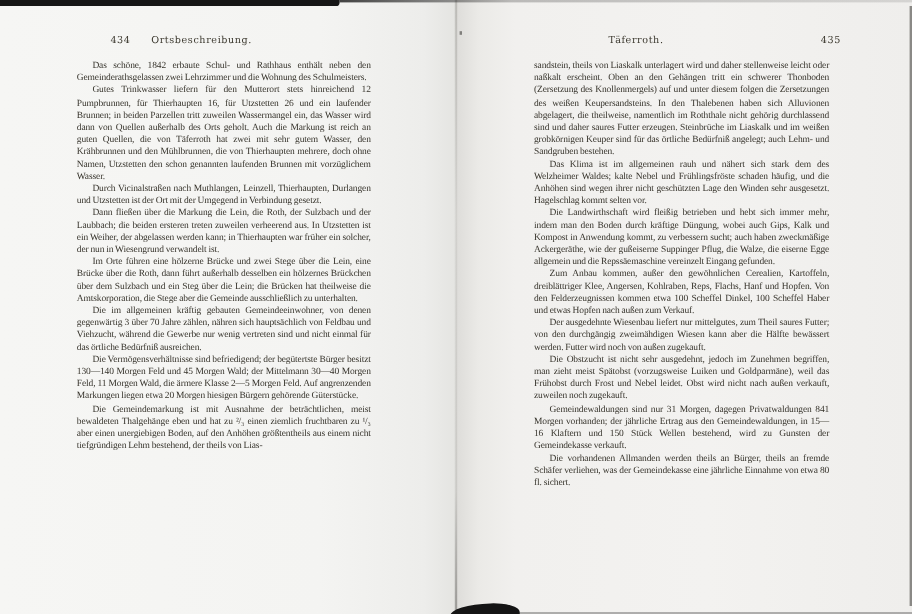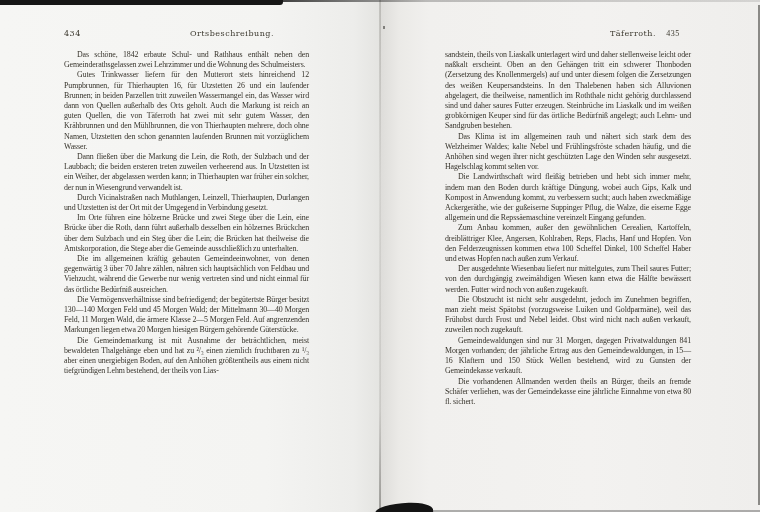--- a/index.html
+++ b/index.html
@@ -10,26 +10,26 @@
   }
   .page { position:absolute; top:0; height:512px; }
   .page-left  { left:0; width:380px;
     background:linear-gradient(to right,#f6f6f4 0,#f4f4f2 70%,#ededeb 93%,#e4e4e1 100%); }
   .page-right { left:380px; width:380px;
     background:linear-gradient(to right,#dddcd9 0,#ebeae7 5%,#f1f0ee 13%,#f3f2f0 55%,#efeeec 100%);padding-left:12px; }
   .seam { position:absolute; left:379px; top:0; width:2px; height:512px;
     background:linear-gradient(to bottom, rgba(70,68,60,.22), rgba(70,68,60,.08) 35%, rgba(70,68,60,.12) 80%, rgba(40,38,34,.35) 98%); }
 
   .pagehead { position:absolute; top:29px; display:flex; align-items:baseline;
-    font-size:8px; letter-spacing:.5px; color:#3c392f; }
+    font-size:8px; letter-spacing:.5px; color:#3c392f;margin-left:28px; }
   .page-left  .pagehead { left:64px; width:244px; }
   .page-right .pagehead { left:65px; width:245px; }
   .pagenum { width:34px; }
-  .page-right .pagenum { text-align:center;font-family:Liberation Serif, serif; }
-  .runtitle { flex:1; text-align:right; }
+  .page-right .pagenum { text-align:left; }
+  .runtitle { flex:1; text-align:left; }
 
   .pbody { position:absolute; top:50px; font-size:7.9px; line-height:10.2px;
     text-align:justify; letter-spacing:-0.1px; word-spacing:-0.3px; }
   .page-left  .pbody { left:64px;  width:245px; }
   .page-right .pbody { left:65px;  width:246px; }
   .para { text-indent:13px;font-family:Liberation Serif, serif; }
   .para.noindent { text-indent:0; }
 
   
   .border-top-left { position:absolute; top:0; left:0; width:283px; height:5px; background:#161616;
@@ -49,41 +49,41 @@
 
   <div class="page page-left">
     <div class="pagehead">
       <span class="pagenum">434</span>
       <span class="runtitle">Ortsbeschreibung.</span>
       <span class="pagenum"></span>
     </div>
     <div class="pbody">
         <p class="para">Das schöne, 1842 erbaute Schul- und Rathhaus enthält neben den Gemeinderathsgelassen zwei Lehrzimmer und die Wohnung des Schulmeisters.</p>
         <p class="para">Gutes Trinkwasser liefern für den Mutterort stets hinreichend 12 Pumpbrunnen, für Thierhaupten 16, für Utzstetten 26 und ein laufender Brunnen; in beiden Parzellen tritt zuweilen Wassermangel ein, das Wasser wird dann von Quellen außerhalb des Orts geholt. Auch die Markung ist reich an guten Quellen, die von Täferroth hat zwei mit sehr gutem Wasser, den Krähbrunnen und den Mühlbrunnen, die von Thierhaupten mehrere, doch ohne Namen, Utzstetten den schon genannten laufenden Brunnen mit vorzüglichem Wasser.</p>
+        <p class="para">Durch Vicinalstraßen nach Muthlangen, Leinzell, Thierhaupten, Durlangen und Utzstetten ist der Ort mit der Umgegend in Verbindung gesetzt.</p>
         <p class="para">Dann fließen über die Markung die Lein, die Roth, der Sulzbach und der Laubbach; die beiden ersteren treten zuweilen verheerend aus. In Utzstetten ist ein Weiher, der abgelassen werden kann; in Thierhaupten war früher ein solcher, der nun in Wiesengrund verwandelt ist.</p>
-        <p class="para">Durch Vicinalstraßen nach Muthlangen, Leinzell, Thierhaupten, Durlangen und Utzstetten ist der Ort mit der Umgegend in Verbindung gesetzt.</p>
         <p class="para">Im Orte führen eine hölzerne Brücke und zwei Stege über die Lein, eine Brücke über die Roth, dann führt außerhalb desselben ein hölzernes Brückchen über dem Sulzbach und ein Steg über die Lein; die Brücken hat theilweise die Amtskorporation, die Stege aber die Gemeinde ausschließlich zu unterhalten.</p>
         <p class="para">Die im allgemeinen kräftig gebauten Gemeindeeinwohner, von denen gegenwärtig 3 über 70 Jahre zählen, nähren sich hauptsächlich von Feldbau und Viehzucht, während die Gewerbe nur wenig vertreten sind und nicht einmal für das örtliche Bedürfniß ausreichen.</p>
         <p class="para">Die Vermögensverhältnisse sind befriedigend; der begütertste Bürger besitzt 130—140 Morgen Feld und 45 Morgen Wald; der Mittelmann 30—40 Morgen Feld, 11 Morgen Wald, die ärmere Klasse 2—5 Morgen Feld. Auf angrenzenden Markungen liegen etwa 20 Morgen hiesigen Bürgern gehörende Güterstücke.</p>
         <p class="para">Die Gemeindemarkung ist mit Ausnahme der beträchtlichen, meist bewaldeten Thalgehänge eben und hat zu ²/₃ einen ziemlich fruchtbaren zu ¹/₃ aber einen unergiebigen Boden, auf den Anhöhen größtentheils aus einem nicht tiefgründigen Lehm bestehend, der theils von Lias-</p>
       </div>
   </div>
 
   <div class="page page-right">
     <div class="pagehead">
       <span class="pagenum"></span>
       <span class="runtitle">Täferroth.</span>
       <span class="pagenum">435</span>
     </div>
     <div class="pbody">
         <p class="para noindent">sandstein, theils von Liaskalk unterlagert wird und daher stellenweise leicht oder naßkalt erscheint. Oben an den Gehängen tritt ein schwerer Thonboden (Zersetzung des Knollenmergels) auf und unter diesem folgen die Zersetzungen des weißen Keupersandsteins. In den Thalebenen haben sich Alluvionen abgelagert, die theilweise, namentlich im Roththale nicht gehörig durchlassend sind und daher saures Futter erzeugen. Steinbrüche im Liaskalk und im weißen grobkörnigen Keuper sind für das örtliche Bedürfniß angelegt; auch Lehm- und Sandgruben bestehen.</p>
         <p class="para">Das Klima ist im allgemeinen rauh und nähert sich stark dem des Welzheimer Waldes; kalte Nebel und Frühlingsfröste schaden häufig, und die Anhöhen sind wegen ihrer nicht geschützten Lage den Winden sehr ausgesetzt. Hagelschlag kommt selten vor.</p>
         <p class="para">Die Landwirthschaft wird fleißig betrieben und hebt sich immer mehr, indem man den Boden durch kräftige Düngung, wobei auch Gips, Kalk und Kompost in Anwendung kommt, zu verbessern sucht; auch haben zweckmäßige Ackergeräthe, wie der gußeiserne Suppinger Pflug, die Walze, die eiserne Egge allgemein und die Repssäemaschine vereinzelt Eingang gefunden.</p>
         <p class="para">Zum Anbau kommen, außer den gewöhnlichen Cerealien, Kartoffeln, dreiblättriger Klee, Angersen, Kohlraben, Reps, Flachs, Hanf und Hopfen. Von den Felderzeugnissen kommen etwa 100 Scheffel Dinkel, 100 Scheffel Haber und etwas Hopfen nach außen zum Verkauf.</p>
-        <p class="para">Der ausgedehnte Wiesenbau liefert nur mittelgutes, zum Theil saures Futter; von den durchgängig zweimähdigen Wiesen kann etwa die Hälfte bewässert werden. Futter wird noch von außen zugekauft.</p>
+        <p class="para">Der ausgedehnte Wiesenbau liefert nur mittelgutes, zum Theil saures Futter; von den durchgängig zweimähdigen Wiesen kann aber die Hälfte bewässert werden. Futter wird noch von außen zugekauft.</p>
         <p class="para">Die Obstzucht ist nicht sehr ausgedehnt, jedoch im Zunehmen begriffen, man zieht meist Spätobst (vorzugsweise Luiken und Goldparmäne), weil das Frühobst durch Frost und Nebel leidet. Obst wird nicht nach außen verkauft, zuweilen noch zugekauft.</p>
         <p class="para">Gemeindewaldungen sind nur 31 Morgen, dagegen Privatwaldungen 841 Morgen vorhanden; der jährliche Ertrag aus den Gemeindewaldungen, in 15—16 Klaftern und 150 Stück Wellen bestehend, wird zu Gunsten der Gemeindekasse verkauft.</p>
         <p class="para">Die vorhandenen Allmanden werden theils an Bürger, theils an fremde Schäfer verliehen, was der Gemeindekasse eine jährliche Einnahme von etwa 80 fl. sichert.</p>
       </div>
   </div>
 
   <div class="seam"></div>
   <div class="border-top-left"></div>
   <div class="border-top-rest"></div>
   <div class="edge-right"></div>

